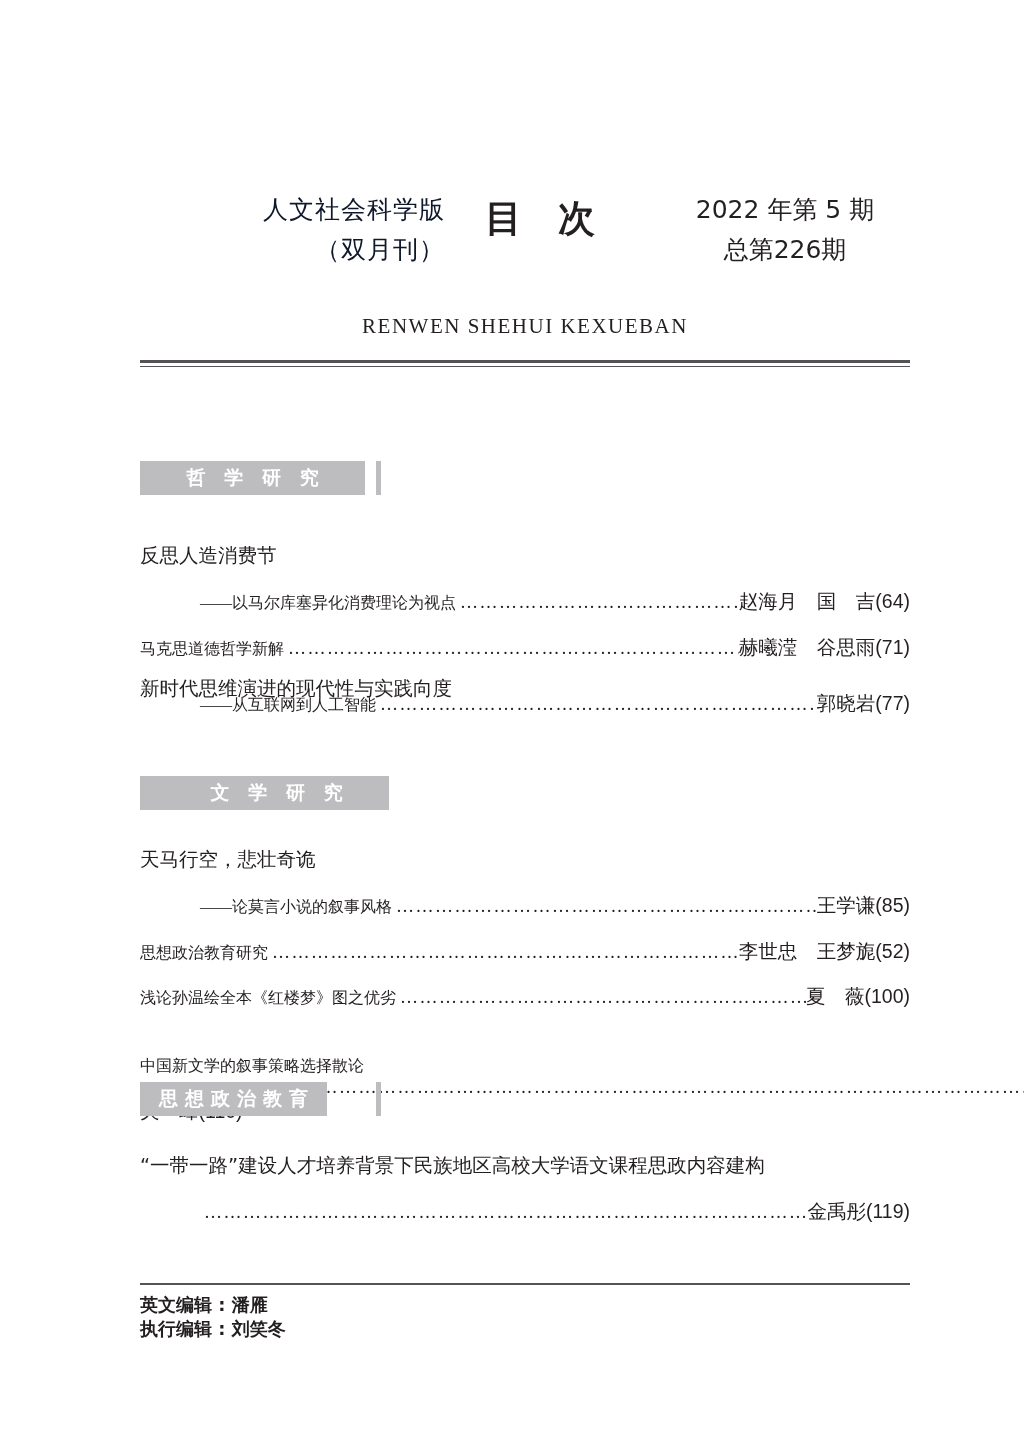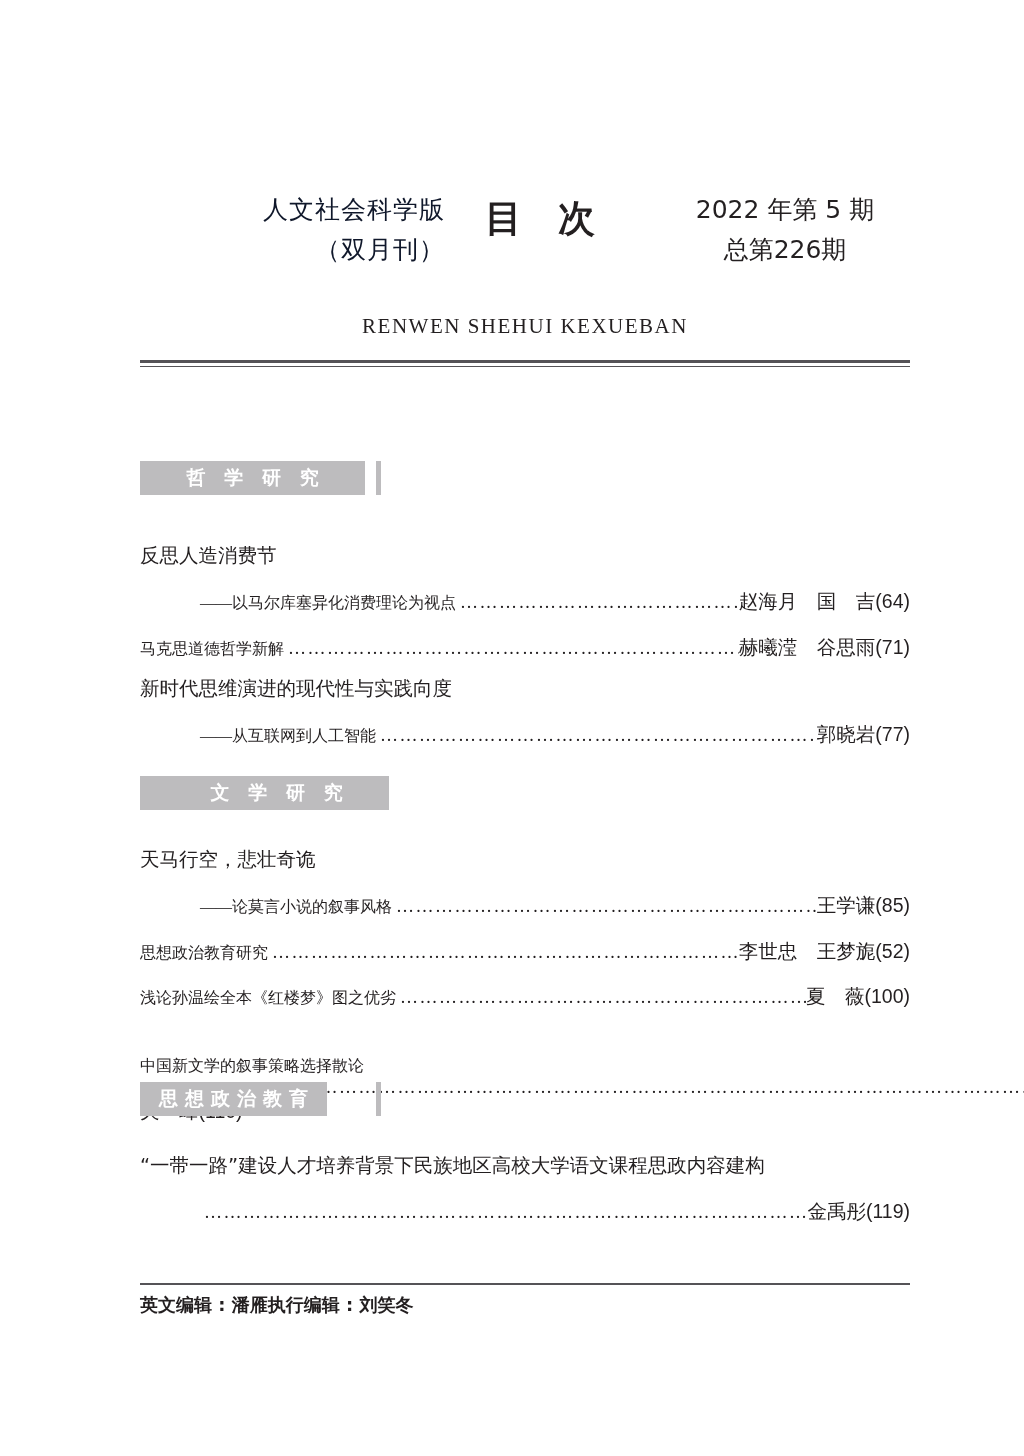--- a/index.html
+++ b/index.html
@@ -186,20 +186,21 @@
     position: absolute;
     left: 140px;
     top: 1293px;
     width: 770px;
     font-family: "DejaVu Sans", "Liberation Sans", sans-serif;
     font-weight: bold;
     font-size: 18px;
     color: #231f20;
     display: flex;
     justify-content: flex-start;
+    flex-direction: column;
   }
 </style>
 </head>
 <body>
 
 <div class="page">
 
   <div class="masthead">
     <div class="masthead-left">
       <div>人文社会科学版</div>
@@ -237,21 +238,21 @@
 
   <div class="row" style="top:634px;">
     <span class="lead-text title">马克思道德哲学新解</span>
     <span class="dots leader">…………………………………………………………………………………………………………………………………………</span>
     <span class="tail authors">赫曦滢　谷思雨(71)</span>
   </div>
 
   <div class="entry" style="left:140px; top:675px;">
     <span class="title">新时代思维演进的现代性与实践向度</span>
   </div>
-  <div class="row" style="top:721px;">
+  <div class="row" style="top:690px;">
     <span class="lead-text indent subtitle">——从互联网到人工智能</span>
     <span class="dots leader">…………………………………………………………………………………………………………………………………………</span>
     <span class="tail authors">郭晓岩(77)</span>
   </div>
 
   <div class="section-head" style="left:140px; top:776px; width:246px;">
     <div class="band" style="width:225px;padding-left:24px;">
       <span>文 学 研 究</span>
     </div>
     <div class="tick" style="left:236px;"></div>

